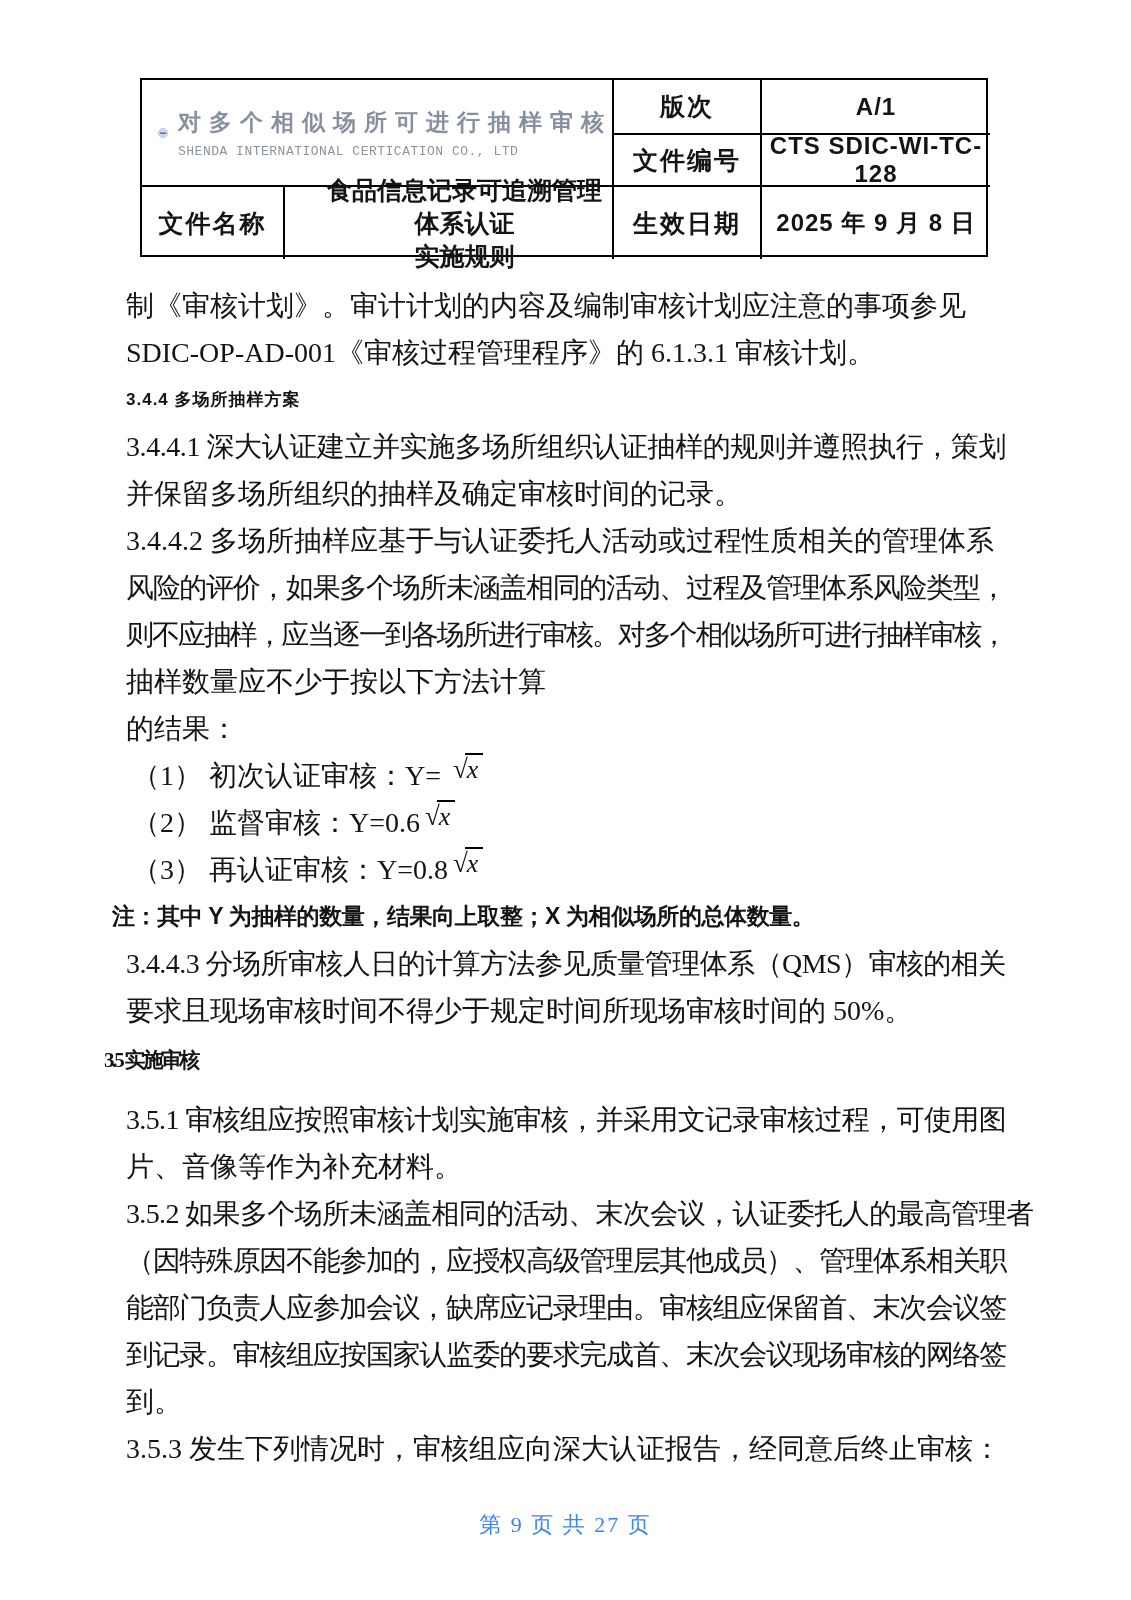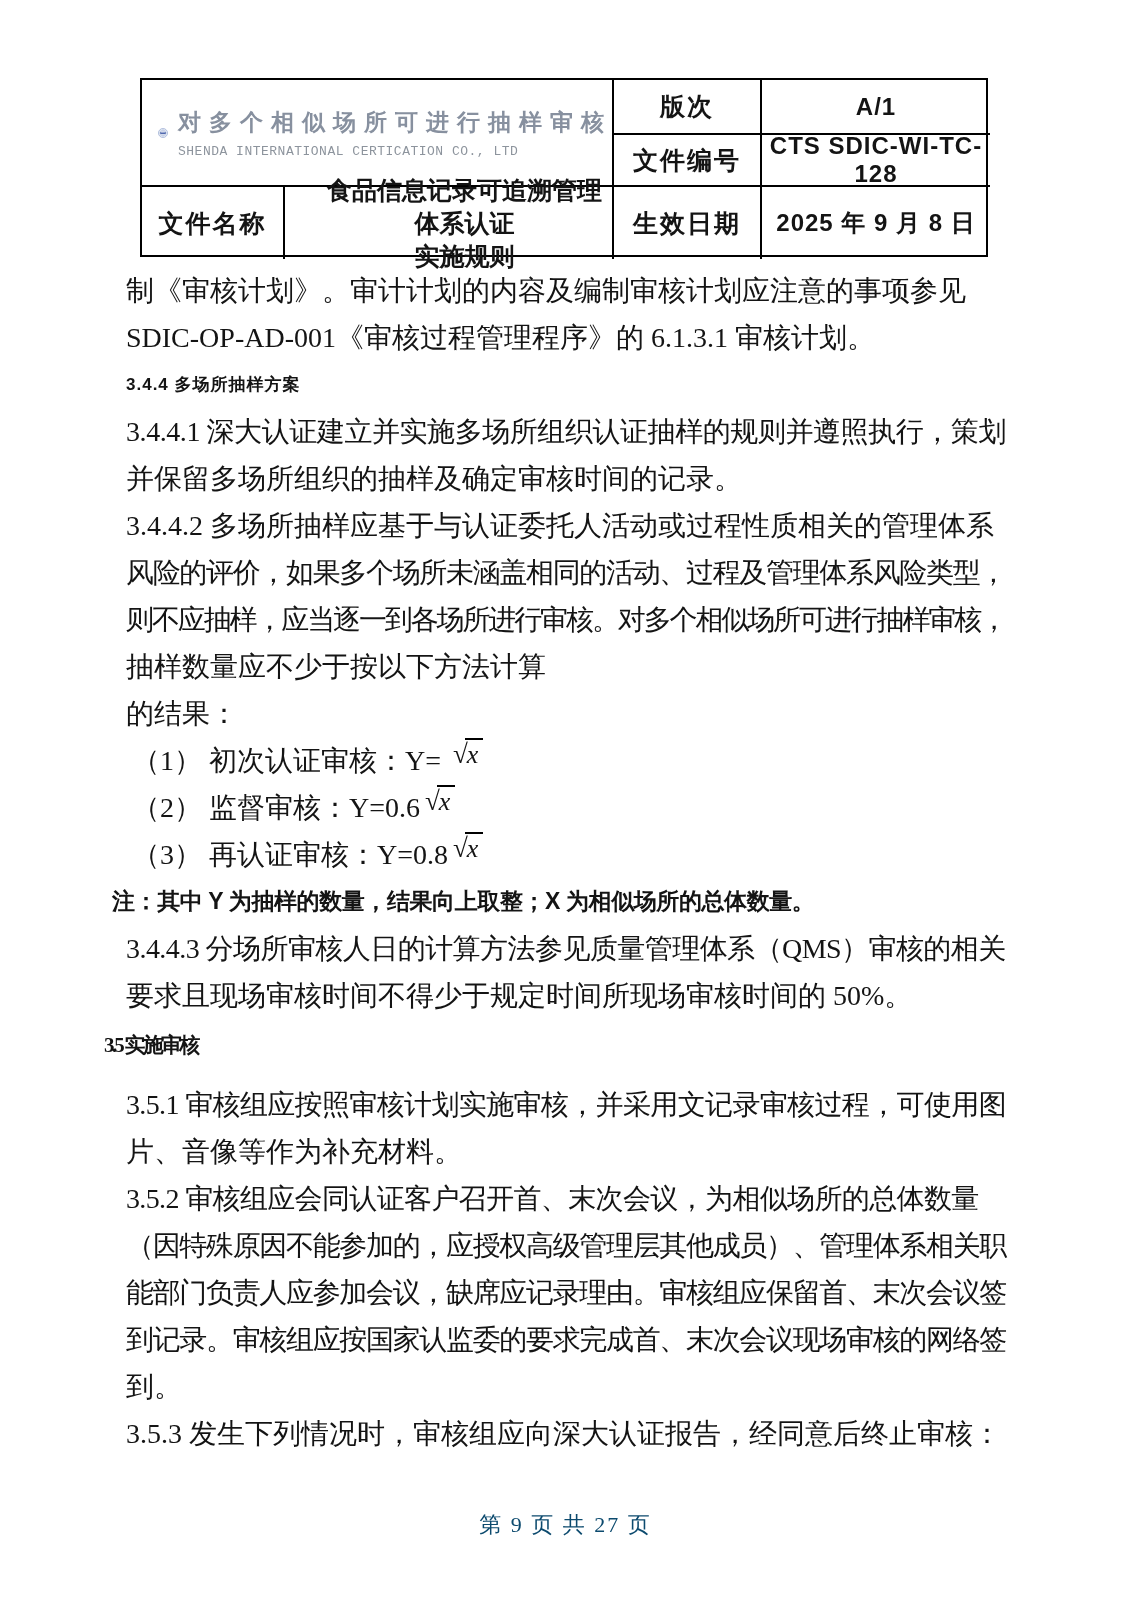--- a/index.html
+++ b/index.html
@@ -23,35 +23,35 @@
   .c-datel{grid-area:3/3/4/4;} .c-datev{grid-area:3/4/4/5;}
   .tbl-label{font-size:25px;letter-spacing:2px;}
   .tbl-value{font-size:24px;letter-spacing:1px;}
   .doc-title-line{font-size:25px;line-height:33px;margin-left:32px;}
   .company{display:flex;flex-direction:column;align-items:flex-start;text-align:left;}
   .company-cn{font-size:23px;letter-spacing:8px;color:#87909f;font-weight:bold;white-space:nowrap;}
   .company-en{font-family:"Liberation Mono",monospace;font-size:13px;color:#8d949d;
               font-weight:normal;letter-spacing:0.5px;margin-top:6px;white-space:nowrap;}
 
   
-  #doc-body{position:absolute;left:126px;top:267px;width:880px;font-size:28px;}
+  #doc-body{position:absolute;left:126px;top:282px;width:880px;font-size:28px;}
   .line{height:47px;line-height:47px;white-space:nowrap;}
   .h2{font-family:"Liberation Sans",sans-serif;font-weight:bold;font-size:17px;letter-spacing:1px;}
   .h1{font-weight:bold;font-size:21px;margin-left:-22px;height:52px;line-height:52px;
       margin-bottom:10px;letter-spacing:1px;}
   .note{font-family:"Liberation Sans",sans-serif;font-weight:bold;font-size:23px;margin-left:-14px;}
   .formula{padding-left:6px;}
   .sqrt{display:inline-block;transform:translateY(-7px);margin-left:5px;}
   .sqrt .sign{font-size:27px;}
   .sqrt .rx{display:inline-block;border-top:2px solid #000;font-style:italic;
             line-height:1.05;padding:1px 5px 0 2px;margin-left:-3px;font-size:26px;}
 
   
   .footer{position:absolute;left:0;top:1510px;width:100%;text-align:center;
-          font-size:22px;letter-spacing:2px;color:#0c4a6e;}
+          font-size:22px;letter-spacing:2px;color:#3b82f6;}
 </style>
 </head>
 <body>
 
 <div class="page">
 
   <div class="hdr-table">
 
     <div class="cell c-logo bR bB">
       <svg width="86" height="86" viewBox="0 0 86 86">
@@ -110,21 +110,21 @@
     <div class="line formula">
       <span>（3） 再认证审核：Y=0.8</span><span class="sqrt"><span class="sign">√</span><span class="rx">x</span></span>
     </div>
 
     <div class="line note" style="letter-spacing: -0.411765px;">注：其中 Y 为抽样的数量，结果向上取整；X 为相似场所的总体数量。</div>
     <div class="line j" style="letter-spacing: -0.552632px;">3.4.4.3 分场所审核人日的计算方法参见质量管理体系（QMS）审核的相关</div>
     <div class="line p">要求且现场审核时间不得少于规定时间所现场审核时间的 50%。</div>
     <div class="line h1" style="letter-spacing: -2.75px;">3.5 实施审核</div>
     <div class="line j" style="letter-spacing: -0.638889px;">3.5.1 审核组应按照审核计划实施审核，并采用文记录审核过程，可使用图</div>
     <div class="line p">片、音像等作为补充材料。</div>
-    <div class="line j" style="letter-spacing: -0.638889px;">3.5.2 审核组应会同认证客户召开首、末次会议，为相似场所的总体数量</div>
+    <div class="line j" style="letter-spacing: -0.638889px;">3.5.2 如果多个场所未涵盖相同的活动、末次会议，认证委托人的最高管理者</div>
     <div class="line j" style="letter-spacing: -1.33333px;">（因特殊原因不能参加的，应授权高级管理层其他成员）、管理体系相关职</div>
     <div class="line j" style="letter-spacing: -1.33333px;">能部门负责人应参加会议，缺席应记录理由。审核组应保留首、末次会议签</div>
     <div class="line j" style="letter-spacing: -1.33333px;">到记录。审核组应按国家认监委的要求完成首、末次会议现场审核的网络签</div>
     <div class="line p">到。</div>
     <div class="line p">3.5.3 发生下列情况时，审核组应向深大认证报告，经同意后终止审核：</div>
   </div>
 
   <div class="footer">第 9 页 共 27 页</div>
 </div>
 

